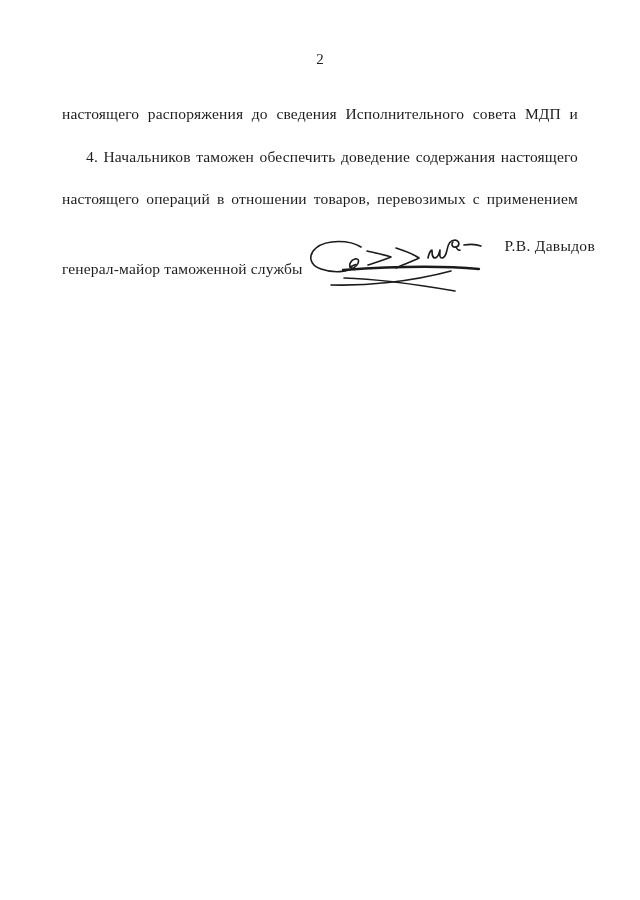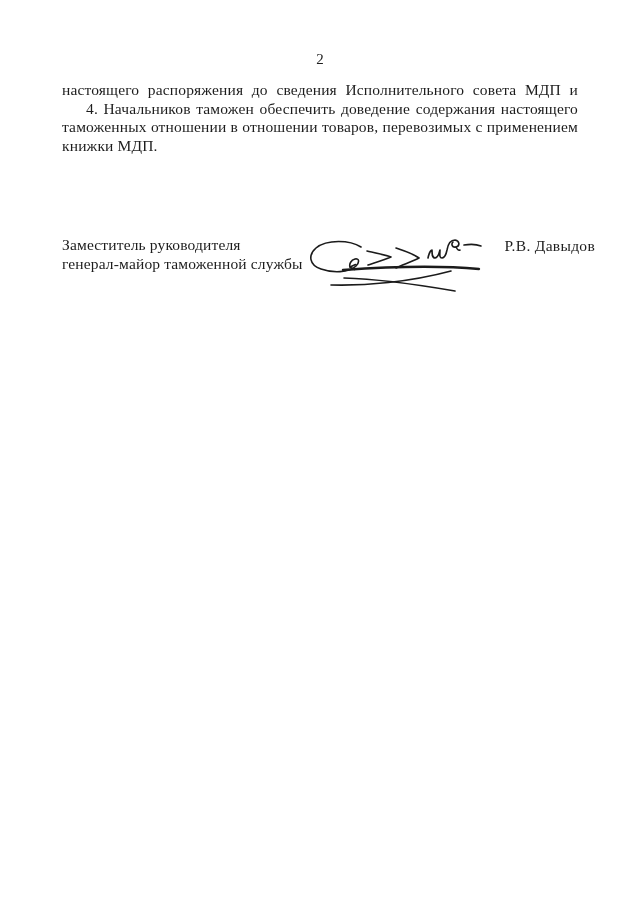--- a/index.html
+++ b/index.html
@@ -29,20 +29,21 @@
     position: absolute;
     top: 81px;
     left: 62px;
     width: 516px;
     font-size: 15.5px;
     letter-spacing: 0.15px;
   }
   .line {
     line-height: 18.5px;
     white-space: nowrap;
+    margin-top: 24px;
   }
   .body-text .line {
     white-space: normal;
     height: 18.5px;
     overflow: hidden;
   }
   .just {
     text-align: justify;
     text-align-last: justify;
   }
@@ -85,26 +86,24 @@
 </head>
 <body>
 
 <div class="page">
 
   <div class="page-number">2</div>
 
   <div class="body-text">
     <div class="line just">настоящего распоряжения до сведения Исполнительного совета МДП и</div>
     <div class="line just indent">4. Начальников таможен обеспечить доведение содержания настоящего</div>
-    <div class="line just">таможенных отношении в отношении товаров, перевозимых с применением</div>
-    <div class="line">книжки МДП.</div>
+    <div class="line just">настоящего операций в отношении товаров, перевозимых с применением</div>
   </div>
 
   <div class="sign-titles">
-    <div class="line">Заместитель руководителя</div>
     <div class="line">генерал-майор таможенной службы</div>
   </div>
 
   <svg class="signature-svg" viewBox="0 0 180 58" xmlns="http://www.w3.org/2000/svg">
 
     <path d="M 56,9 C 45,2 22,1 11,10 C 3,17 4,27 16,31 C 27,35 44,35 51,28 C 55,24 54,20 50,21 C 46,22 44,26 45,29"></path>
     <path d="M 45,29 L 50.5,26.5 M 45,29 L 49.5,31.5"></path>
 
     <path d="M 62,13 C 71,15 81,17 86,19 C 79,22 69,25 63,27"></path>
     <path d="M 91,10 C 100,13 110,17 114,20 C 106,24 97,27 91,30"></path>

